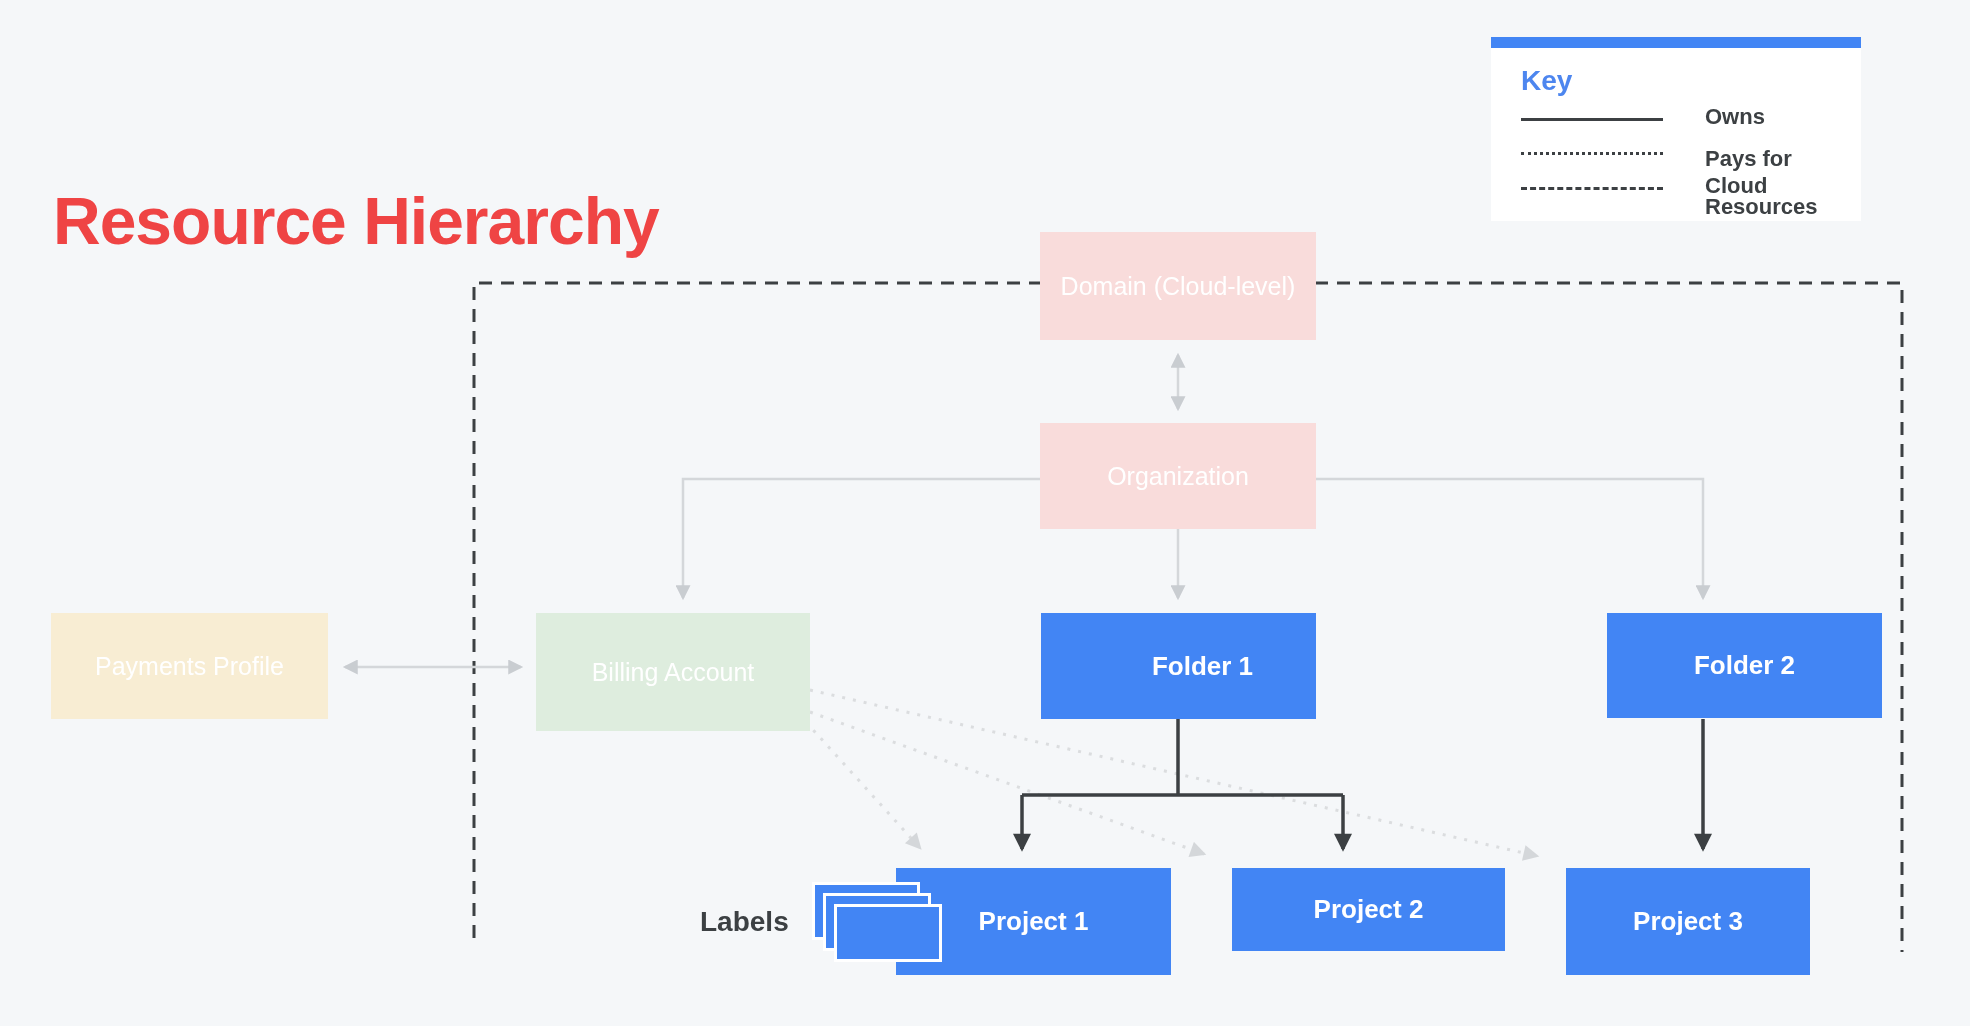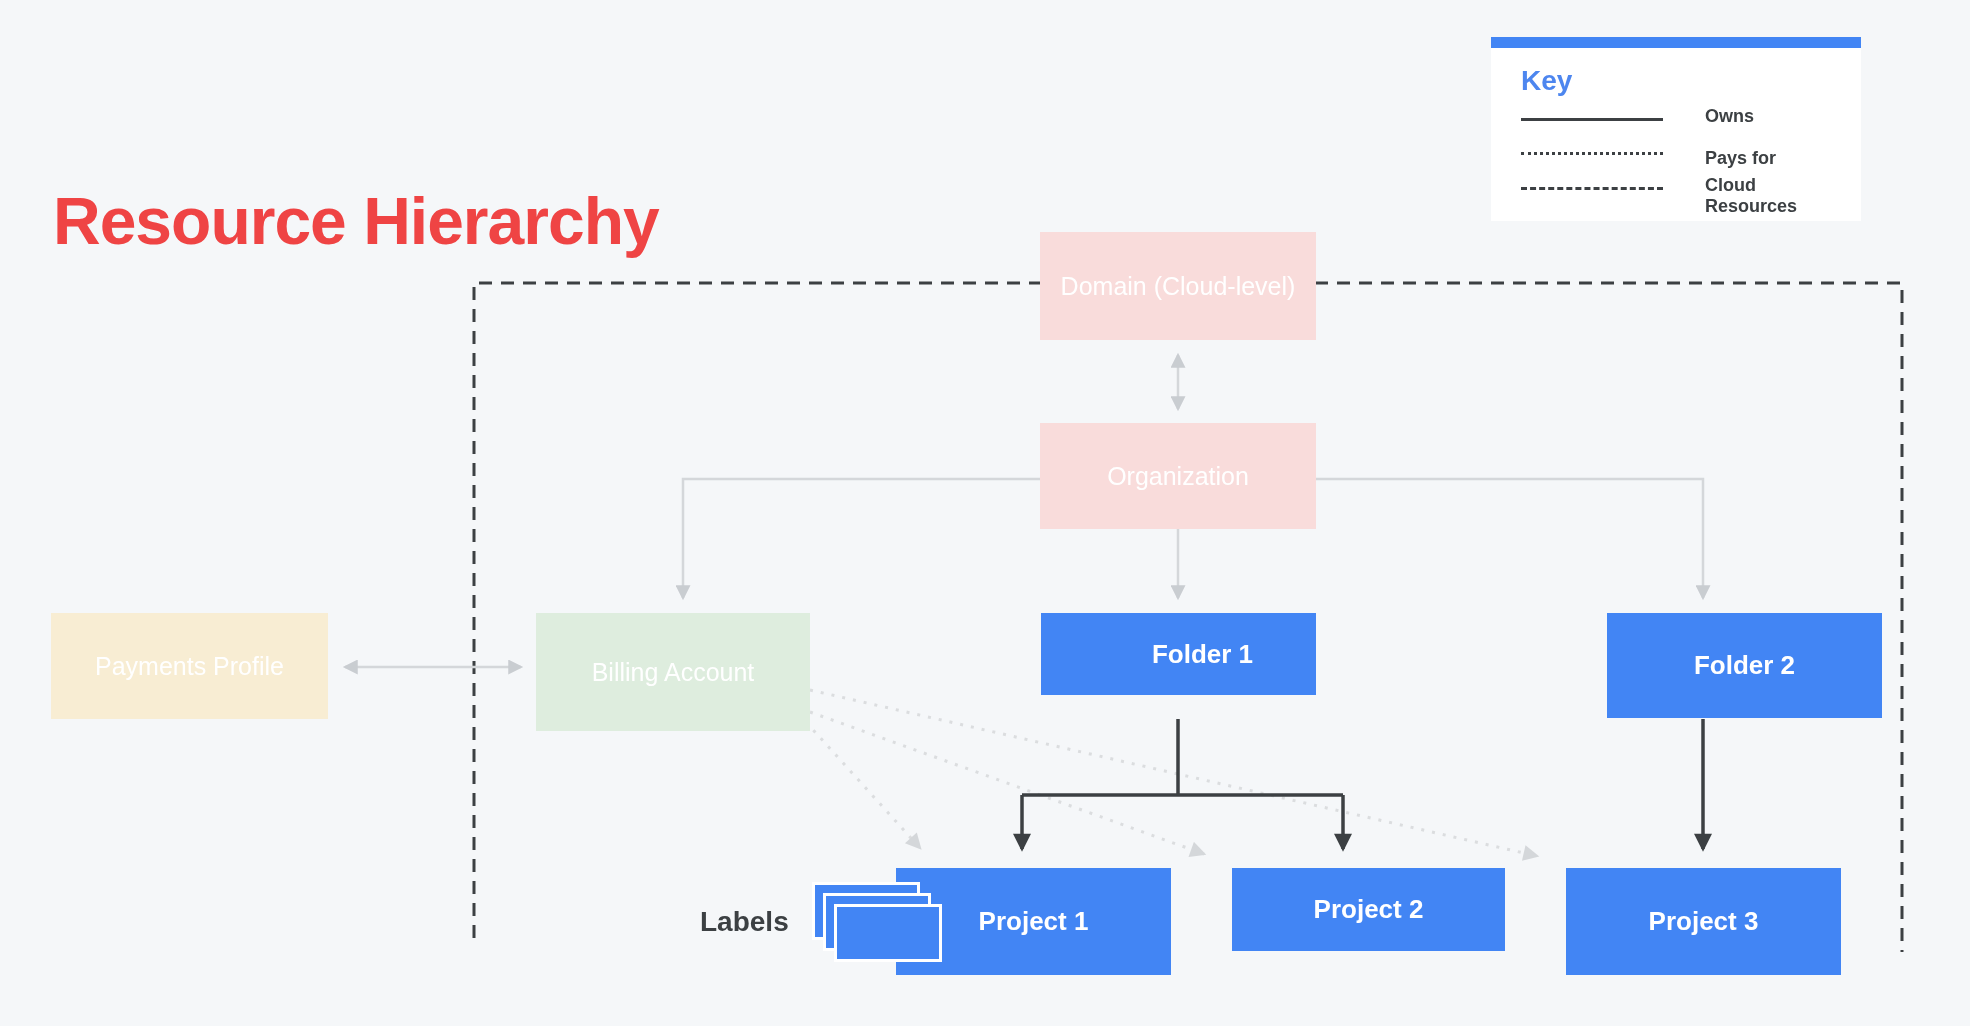--- a/index.html
+++ b/index.html
@@ -22,25 +22,25 @@
   .node.pastel { font-size:25px; font-weight:400; }
   .node.blue   { background:#4285F4; font-size:26px; font-weight:700; }
   .node.pink   { background:#F9DCDB; }
   .node.green  { background:#DEEDDE; }
   .node.cream  { background:#F8EDD3; }
 
   #n-domain   { left:1040px; top:232px; width:276px; height:108px; }
   #n-org      { left:1040px; top:423px; width:276px; height:106px; }
   #n-payments { left:51px;   top:613px; width:277px; height:106px; }
   #n-billing  { left:536px;  top:613px; width:274px; height:118px; }
-  #n-folder1  { left:1041px; top:613px; width:275px; height:82px;padding-left:48px; }
+  #n-folder1  { left:1041px; top:613px; width:275px; height:106px;padding-left:48px; }
   #n-folder2  { left:1607px; top:613px; width:275px; height:105px; }
   #n-project1 { left:896px;  top:868px; width:275px; height:107px; }
   #n-project2 { left:1232px; top:868px; width:273px; height:83px; }
-  #n-project3 { left:1566px; top:868px; width:275px; height:107px; }
+  #n-project3 { left:1566px; top:868px; width:244px; height:107px; }
 
   .labels-text {
     position:absolute; left:700px; top:906px; z-index:4;
     font-size:28px; font-weight:700; color:#3C4043;
   }
   .labels-icon { position:absolute; left:812px; top:882px; width:132px; height:82px; z-index:3; }
   .labels-icon .card {
     position:absolute; width:108px; height:58px;
     background:#4285F4; border:3px solid #FFFFFF;
   }
@@ -56,21 +56,21 @@
   .key-title {
     position:absolute; left:30px; top:28px;
     font-size:28px; font-weight:700; color:#4D86EF;
   }
   .key-sample { position:absolute; left:30px; width:142px; height:0; }
   .key-sample.solid  { top:81px;  border-top:3px solid  #3C4043; }
   .key-sample.dotted { top:115px; border-top:3px dotted #3C4043; }
   .key-sample.dashed { top:150px; border-top:3px dashed #3C4043; }
   .key-label {
     position:absolute; left:214px; width:140px;
-    font-size:18px; font-weight:700; color:#3C4043; line-height:21px;
+    font-size:22px; font-weight:700; color:#3C4043; line-height:21px;
   }
   .key-label.l0 { top:69px; }
   .key-label.l1 { top:111px; }
   .key-label.l2 { top:138px; }
 </style>
 </head>
 <body>
 
 <div class="stage">
 

